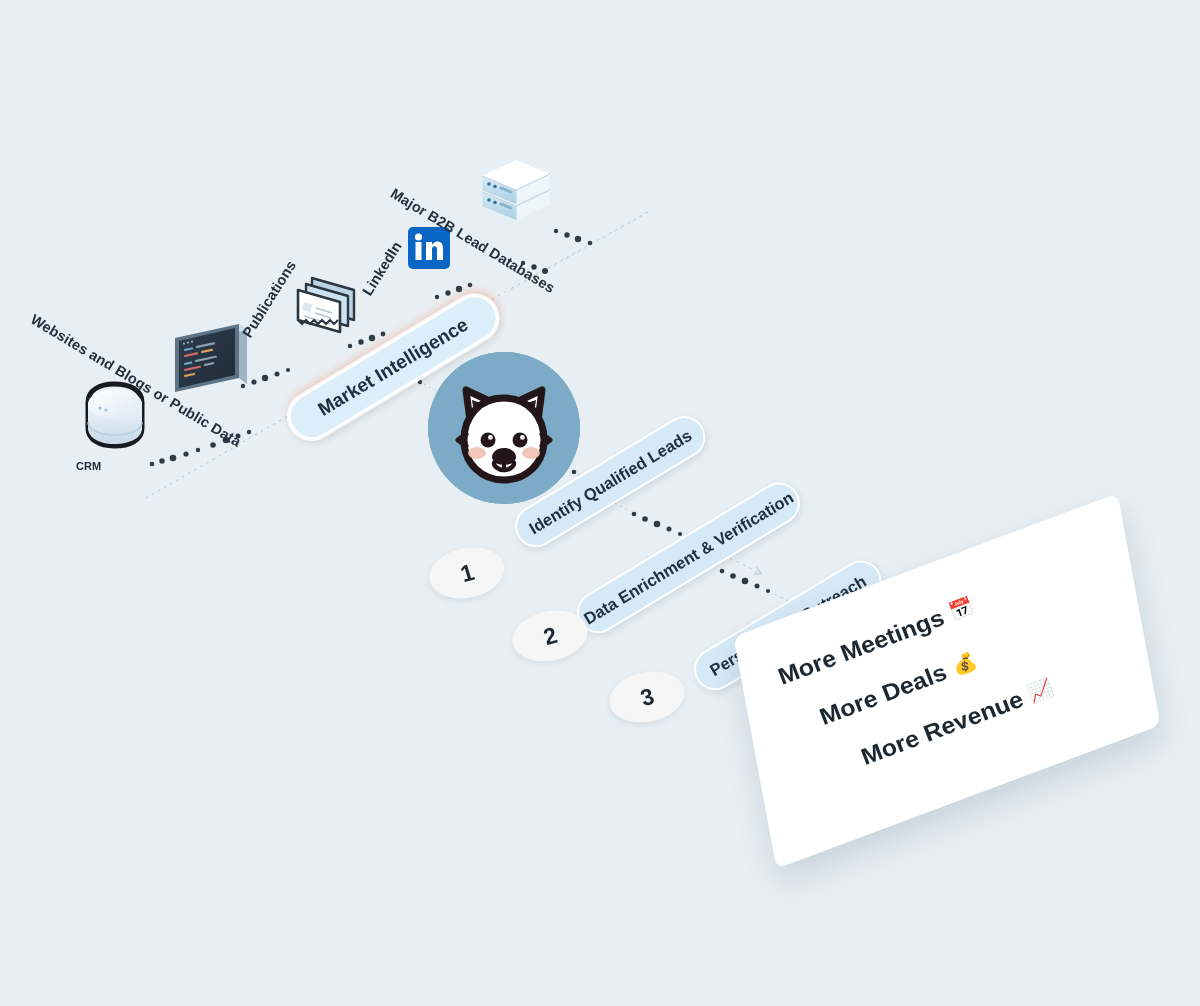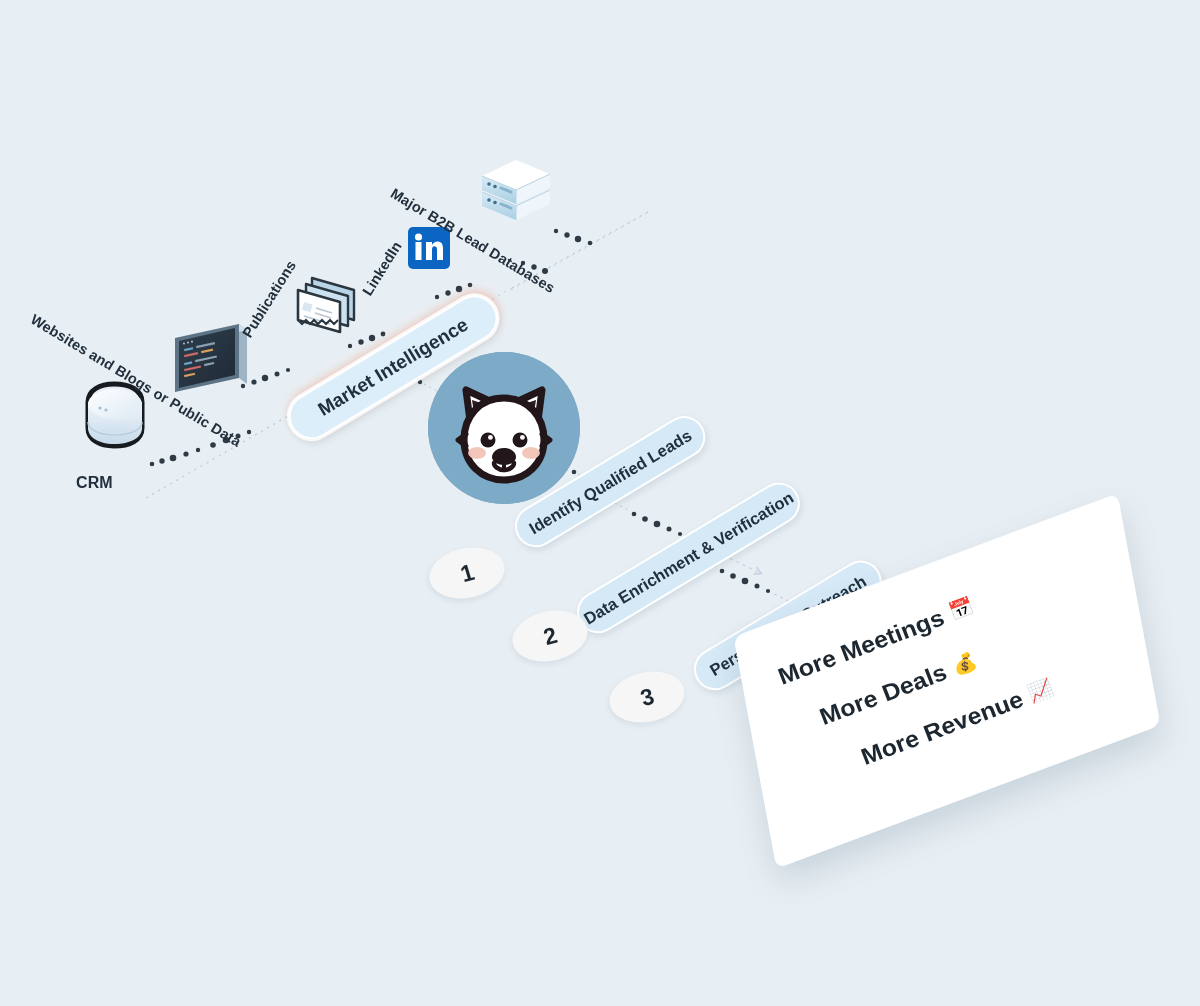--- a/index.html
+++ b/index.html
@@ -374,21 +374,21 @@
 
       <g stroke="#b9d2e2" stroke-width="1" fill="none">
         <path d="M10,24 L44,38 L78,22"></path>
         <path d="M44,38 L44,52"></path>
         <path d="M10,40 L44,54 L78,38"></path>
         <path d="M44,54 L44,68"></path>
       </g>
     </svg>
   </div>
 
-  <div class="src-label" style="left:76px; top:474px; transform:rotate(0deg); font-size:16px;text-align:center;">CRM</div>
+  <div class="src-label" style="left:76px; top:460px; transform:rotate(0deg); font-size:11px;text-align:center;">CRM</div>
 
   <div class="src-label" style="left:32px; top:310px; transform:rotate(31deg);">Websites and Blogs or Public Data</div>
 
   <div class="src-label" style="left:246px; top:328px; transform:rotate(-58deg);">Publications</div>
 
   <div class="src-label" style="left:366px; top:286px; transform:rotate(-58deg);">LinkedIn</div>
 
   <div class="src-label" style="left:392px; top:184px; transform:rotate(31deg);">Major B2B Lead Databases</div>
 
   <div class="pill market" style="left:292px; top:405px; width:236px; height:46px; transform:rotate(-31deg);">

